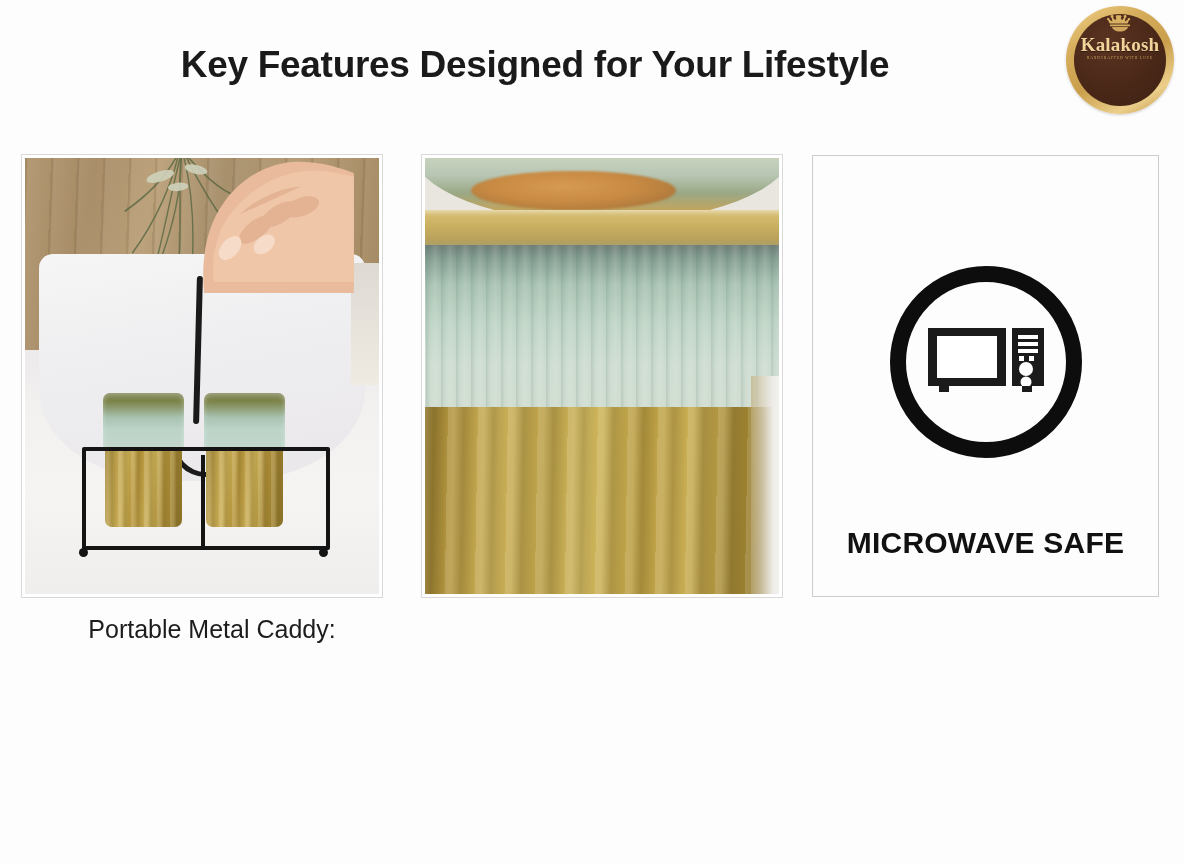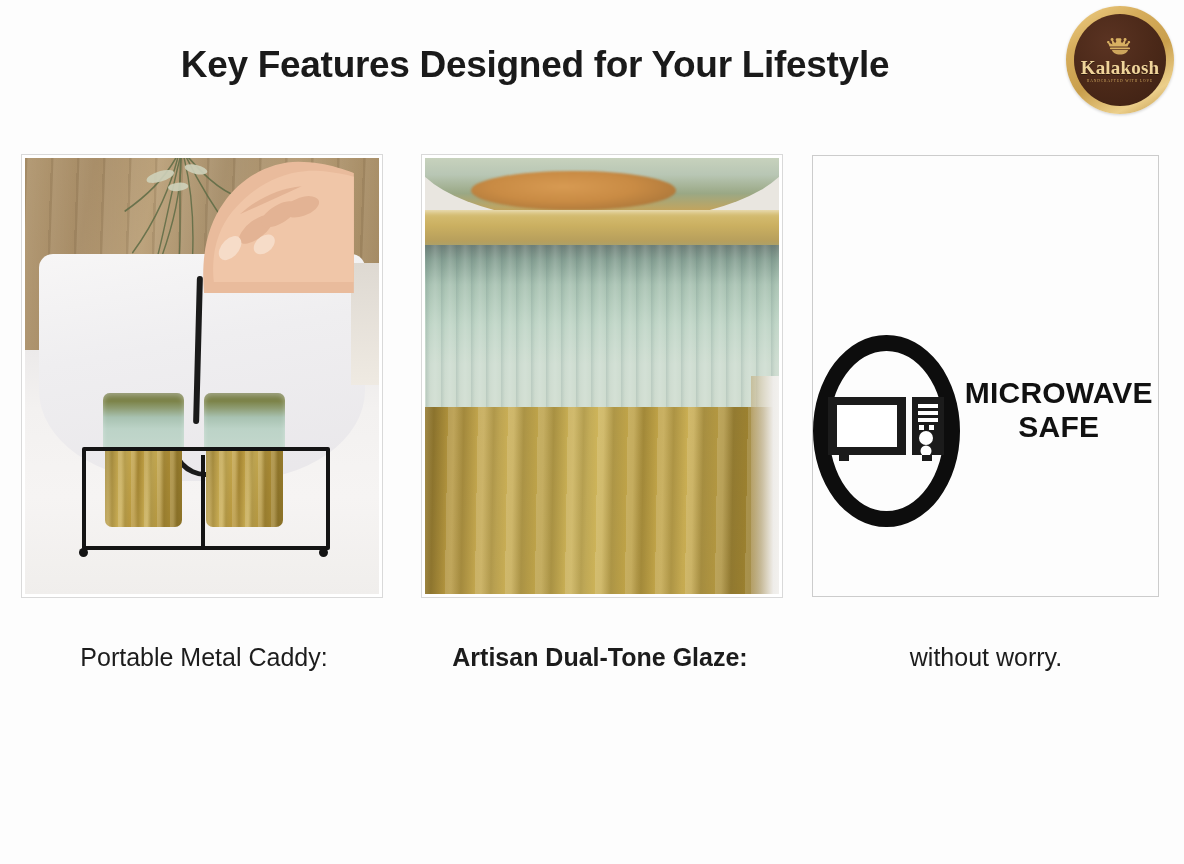--- a/index.html
+++ b/index.html
@@ -53,21 +53,20 @@
     position: absolute;
     left: 8px;
     top: 8px;
     width: 92px;
     height: 92px;
     border-radius: 50%;
     background: radial-gradient(circle at 38% 30%, #5a3322 0%, #4a2818 55%, #3d2013 100%);
     display: flex;
     flex-direction: column;
     align-items: center;
-    justify-content: center;
   }
   .brand-crest {
     width: 34px;
     height: 20px;
     margin-bottom: 1px;
     display: block;
   }
   .brand-name {
     font-family: "Liberation Serif", serif;
     font-size: 19px;
@@ -116,21 +115,21 @@
     border: 3px solid #ffffff;
     box-sizing: border-box;
     box-shadow: 0 0 0 1px #d9d9d9;
   }
   .media-icon {
     width: 347px;
     border: 1px solid #cccccc;
     box-sizing: border-box;
     background: #fdfdfd;
     display: flex;
-    flex-direction: row;
+    flex-direction: column;
     align-items: center;
     justify-content: flex-start;
   }
 
   
   .photo1 { position: absolute; inset: 0; }
   .p1-wall {
     position: absolute; left: 0; top: 0; width: 100%; height: 46%;
     background: linear-gradient(100deg, #b0966f 0%, #a78c66 18%, #bba17a 34%, #a78f6b 52%, #b49a74 70%, #a1875f 100%);
   }
@@ -259,25 +258,26 @@
     font-size: 30px;
     font-weight: 700;
     letter-spacing: 0.2px;
     color: #111111;
     text-align: center;
   }
 
   
   .caption {
     position: absolute;
-    top: 640px;
+    top: 612px;
     text-align: center;
     font-size: 25px;
     line-height: 34px;
     color: #1c1c1c;
+    margin-left: 8px;
   }
   .cap-1 { left: 10px; width: 388px; }
   .cap-2 { left: 400px; width: 400px; }
   .cap-3 { left: 806px; width: 360px; }
   .caption .lead-bold { font-weight: 700; display: block; }
   .caption .lead { display: block; }
   .caption .body { display: block; }
 </style>
 </head>
 <body>
@@ -402,18 +402,16 @@
       <div class="mw-label">MICROWAVE SAFE</div>
     </div>
   </div>
 </div>
 
 <div class="caption cap-1">
   <span class="lead">Portable Metal Caddy:</span>
 </div>
 
 <div class="caption cap-2">
-  <span class="lead-bold">Artisan Dual-Tone Glaze:</span>
 </div>
 
 <div class="caption cap-3">
-  <span class="body">without worry.</span>
 </div>
 
 </body></html>

